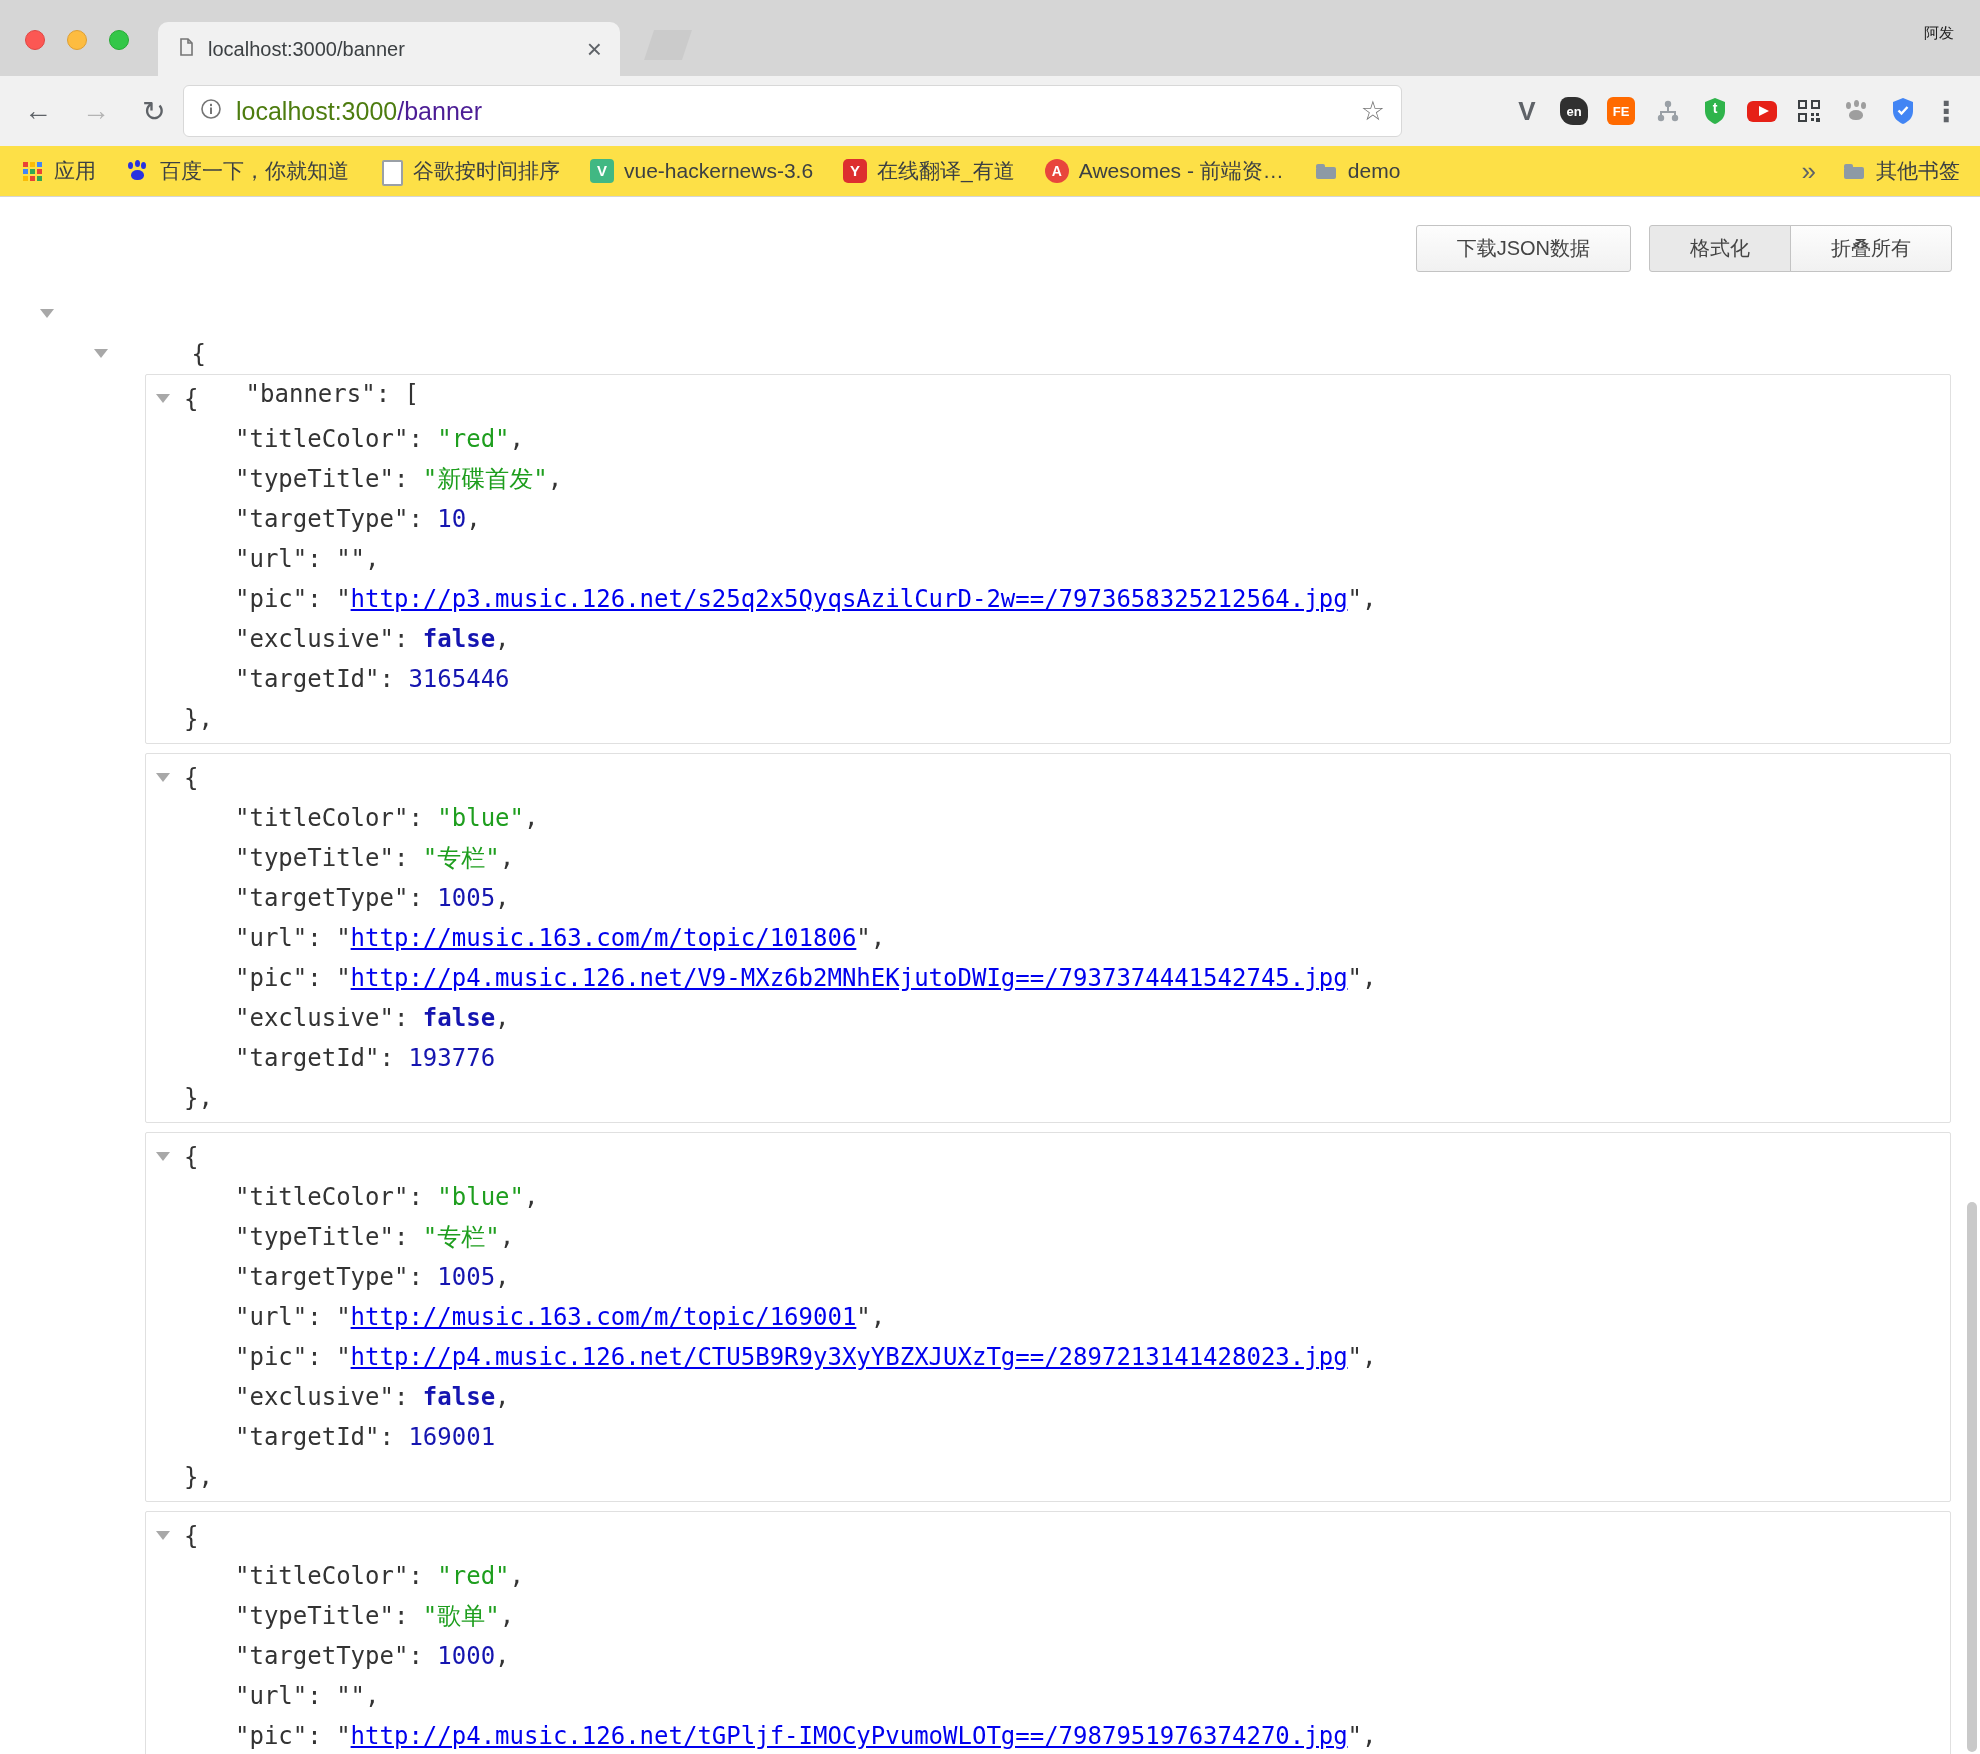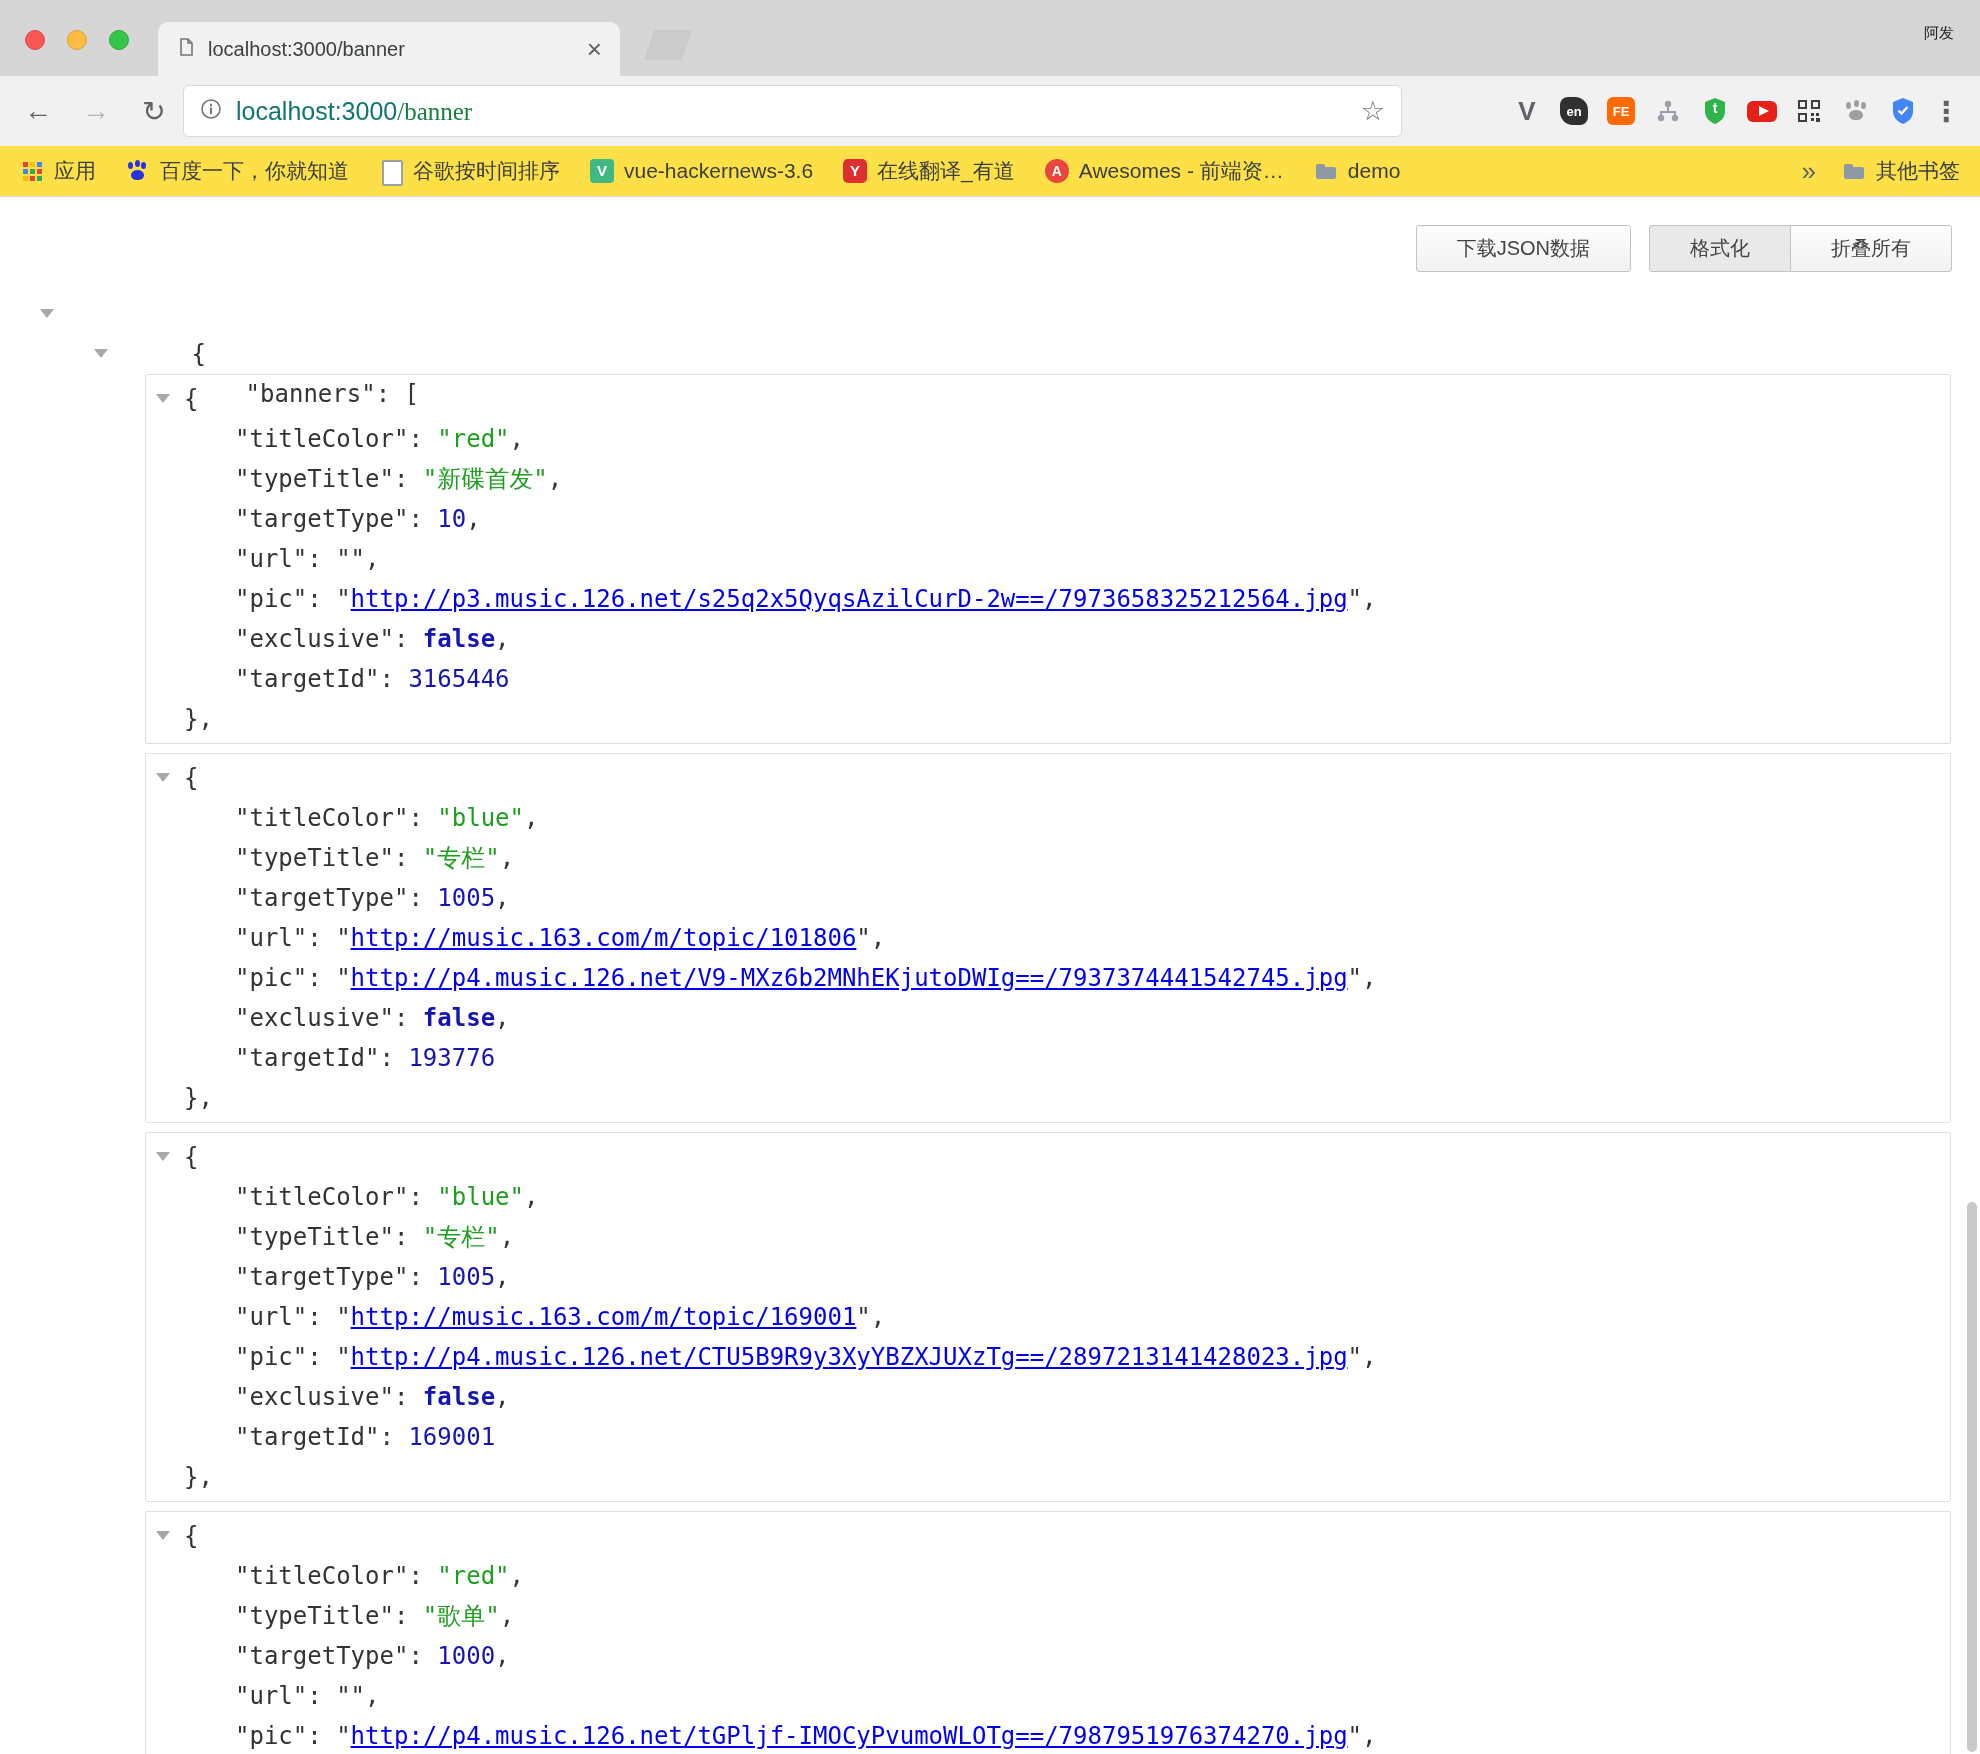--- a/index.html
+++ b/index.html
@@ -22,22 +22,22 @@
   .profile { position:absolute; right:26px; top:24px; font-size:15px; color:#222; }
 
   
   .toolbar { position:absolute; top:76px; width:100%; height:70px; background:#f1f1f1; }
   .navs { position:absolute; left:22px; top:0; height:70px; display:flex; align-items:center; gap:26px; }
   .nav-ic { width:32px; text-align:center; font-size:28px; color:#5f6368; }
   .nav-ic.disabled { color:#b4b4b4; }
   .omnibox { position:absolute; left:183px; top:9px; width:1219px; height:52px; background:#fff;
     border:1px solid #d8d8d8; border-radius:6px; display:flex; align-items:center; padding:0 16px; gap:14px; }
   .url { font-size:25px; white-space:nowrap; }
-  .url .host { color:#0f766e; }
-  .url .path { color:#15803d;font-family:Liberation Serif, serif; }
+  .url .host { color:#4d7c0f; }
+  .url .path { color:#4c1d95; }
   .star { margin-left:auto; font-size:27px; color:#757575; }
   .exts { position:absolute; right:62px; top:0; height:70px; display:flex; align-items:center; gap:17px; }
   .ext { width:30px; height:30px; display:flex; align-items:center; justify-content:center; position:relative; }
   .ext-vimium { font-weight:bold; font-size:26px; color:#5f6368; }
   .ext-translate { background:#303030; color:#fff; border-radius:8px 13px 8px 13px;
     font-size:13px; font-weight:bold; width:28px; height:28px; }
   .ext-fe { background:#ff6a00; color:#fff; border-radius:6px; font-size:13px; font-weight:bold;
     width:28px; height:28px; }
   .yt-body { width:30px; height:21px; background:#e62117; border-radius:6px; position:relative; }
   .yt-body::after { content:""; position:absolute; left:12px; top:5px;

